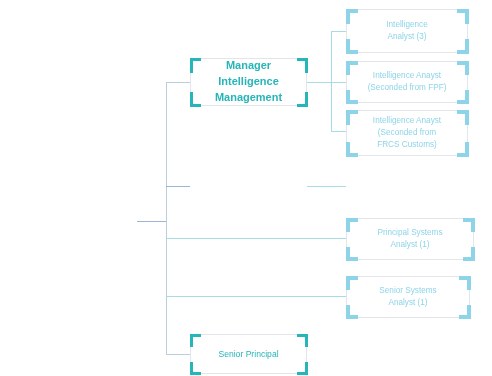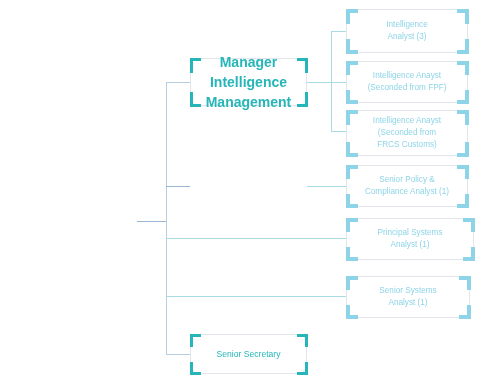--- a/index.html
+++ b/index.html
@@ -69,21 +69,21 @@
 
   
   .node.root {
     color: #1f6fc0;
     font-size: 9px;
     border-color: #dfe5eb;
   }
   .node.mgr {
     color: #26b5b8;
     font-weight: bold;
-    font-size: 14px;
+    font-size: 11px;
   }
   .node.plain {
     color: #26b5b8;
     font-size: 8.6px;
   }
   .node.leaf {
     color: #8ed4e8;
   }
 </style>
 </head>
@@ -131,21 +131,21 @@
         <i style="width:11px;height:3px;left:0;bottom:0;"></i>
     </span>
     <span class="br br-br">
       <i style="width:3px;height:15px;right:0;bottom:0;"></i>
         <i style="width:11px;height:3px;right:0;bottom:0;"></i>
     </span>
   </div>
 
 
   <div class="node plain" style="left:190px; top:334px; width:117px; height:40px;">
-    <span class="label">Senior Secretary</span>
+    <span class="label">Senior Principal</span>
     <span class="br br-tl">
       <i style="width:3px;height:13px;left:0;top:0;"></i>
         <i style="width:11px;height:3px;left:0;top:0;"></i>
     </span>
     <span class="br br-tr">
       <i style="width:3px;height:13px;right:0;top:0;"></i>
         <i style="width:11px;height:3px;right:0;top:0;"></i>
     </span>
     <span class="br br-bl">
       <i style="width:3px;height:13px;left:0;bottom:0;"></i>
@@ -214,40 +214,20 @@
     <span class="br br-bl">
       <i style="width:4px;height:15px;left:0;bottom:0;"></i>
         <i style="width:12px;height:4px;left:0;bottom:0;"></i>
     </span>
     <span class="br br-br">
       <i style="width:4px;height:15px;right:0;bottom:0;"></i>
         <i style="width:12px;height:4px;right:0;bottom:0;"></i>
     </span>
   </div>
 
-  <div class="node leaf" style="left:346px; top:165px; width:122px; height:42px;">
-    <span class="label">Senior Policy &amp;
-Compliance Analyst (1)</span>
-    <span class="br br-tl">
-      <i style="width:4px;height:14px;left:0;top:0;"></i>
-        <i style="width:12px;height:4px;left:0;top:0;"></i>
-    </span>
-    <span class="br br-tr">
-      <i style="width:4px;height:14px;right:0;top:0;"></i>
-        <i style="width:12px;height:4px;right:0;top:0;"></i>
-    </span>
-    <span class="br br-bl">
-      <i style="width:4px;height:14px;left:0;bottom:0;"></i>
-        <i style="width:12px;height:4px;left:0;bottom:0;"></i>
-    </span>
-    <span class="br br-br">
-      <i style="width:4px;height:14px;right:0;bottom:0;"></i>
-        <i style="width:12px;height:4px;right:0;bottom:0;"></i>
-    </span>
-  </div>
 
   <div class="node leaf" style="left:346px; top:218px; width:128px; height:42px;">
     <span class="label">Principal Systems
 Analyst (1)</span>
     <span class="br br-tl">
       <i style="width:4px;height:14px;left:0;top:0;"></i>
         <i style="width:12px;height:4px;left:0;top:0;"></i>
     </span>
     <span class="br br-tr">
       <i style="width:4px;height:14px;right:0;top:0;"></i>

